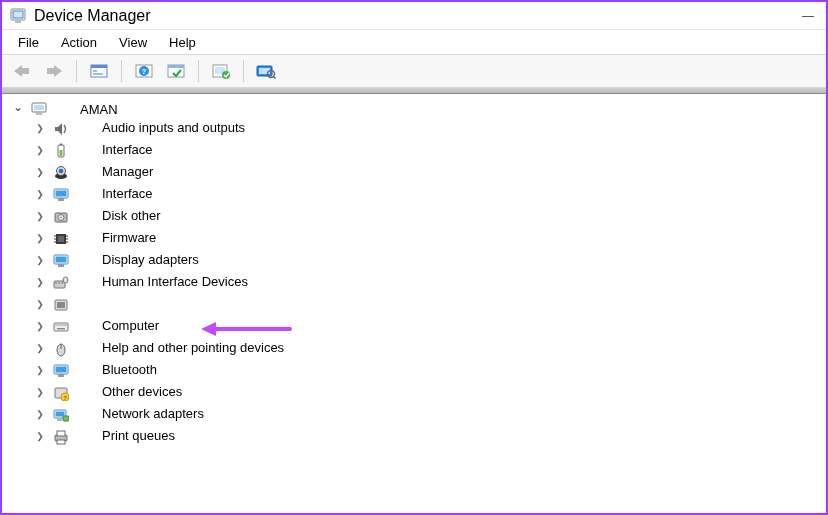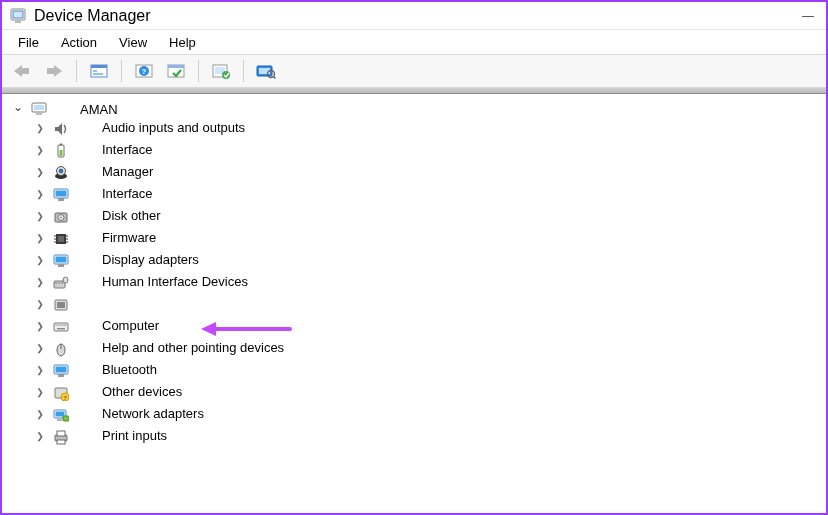--- a/index.html
+++ b/index.html
@@ -310,21 +310,21 @@
           </span>
           <span class="node-label">Network adapters</span>
         </div>
         <div class="child">
           <span class="expander collapsed"></span>
           <span class="node-icon">
             <svg width="16" height="16" viewBox="0 0 16 16">
               <use href="#ic-printer"></use>
             </svg>
           </span>
-          <span class="node-label">Print inputs</span>
+          <span class="node-label">Print queues</span>
         </div>
       </div>
   </div>
 
 </div>
 
 <svg width="0" height="0" style="position:absolute">
   <defs>
     <g id="ic-speaker">
         <path d="M2 6 h3 l4 -4 v12 l-4 -4 h-3 z" fill="#6f6f6f"></path>

